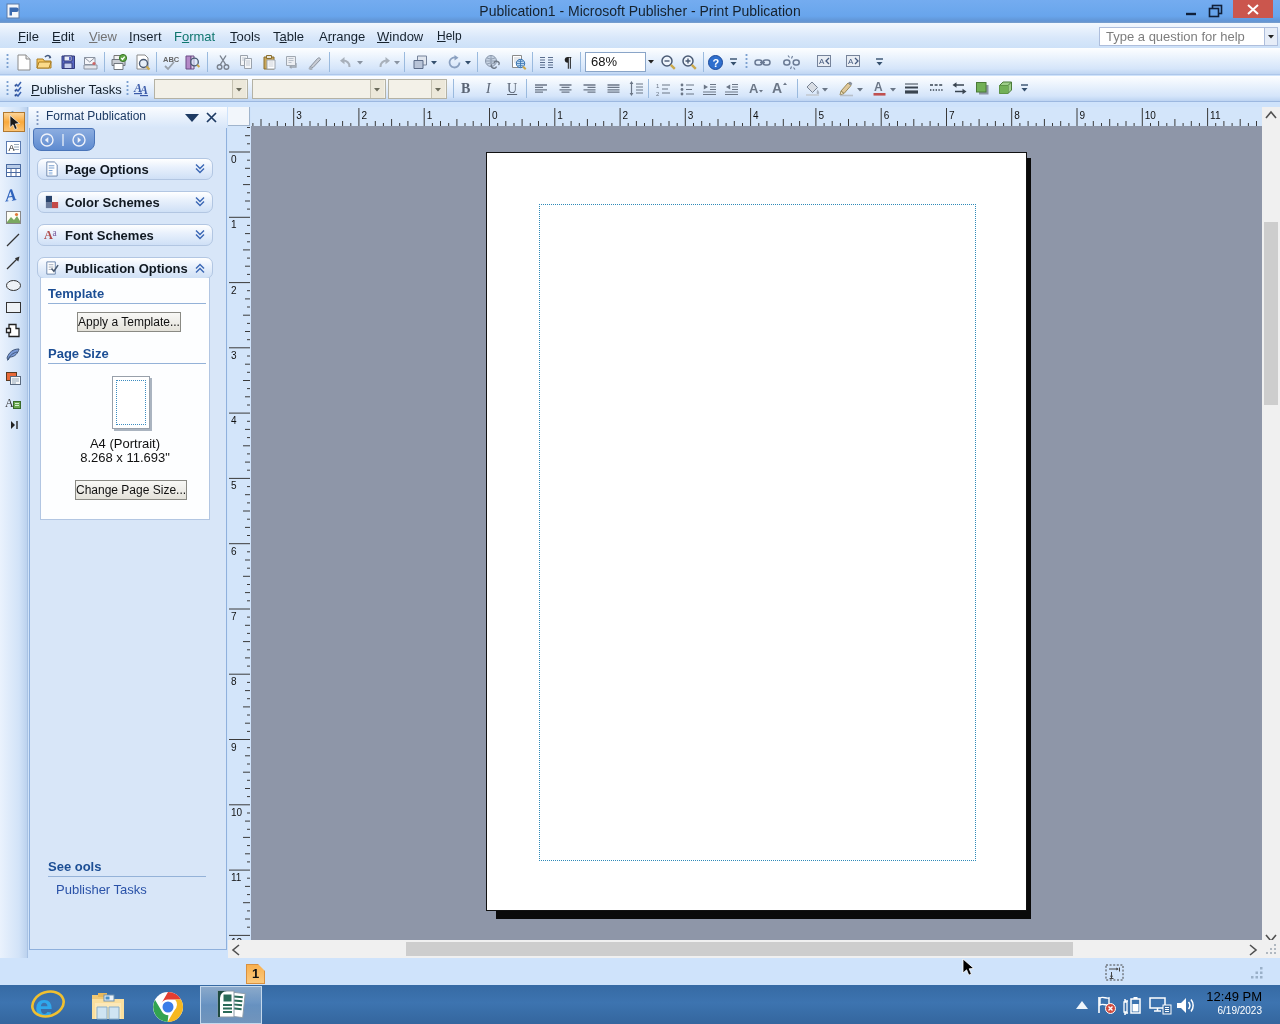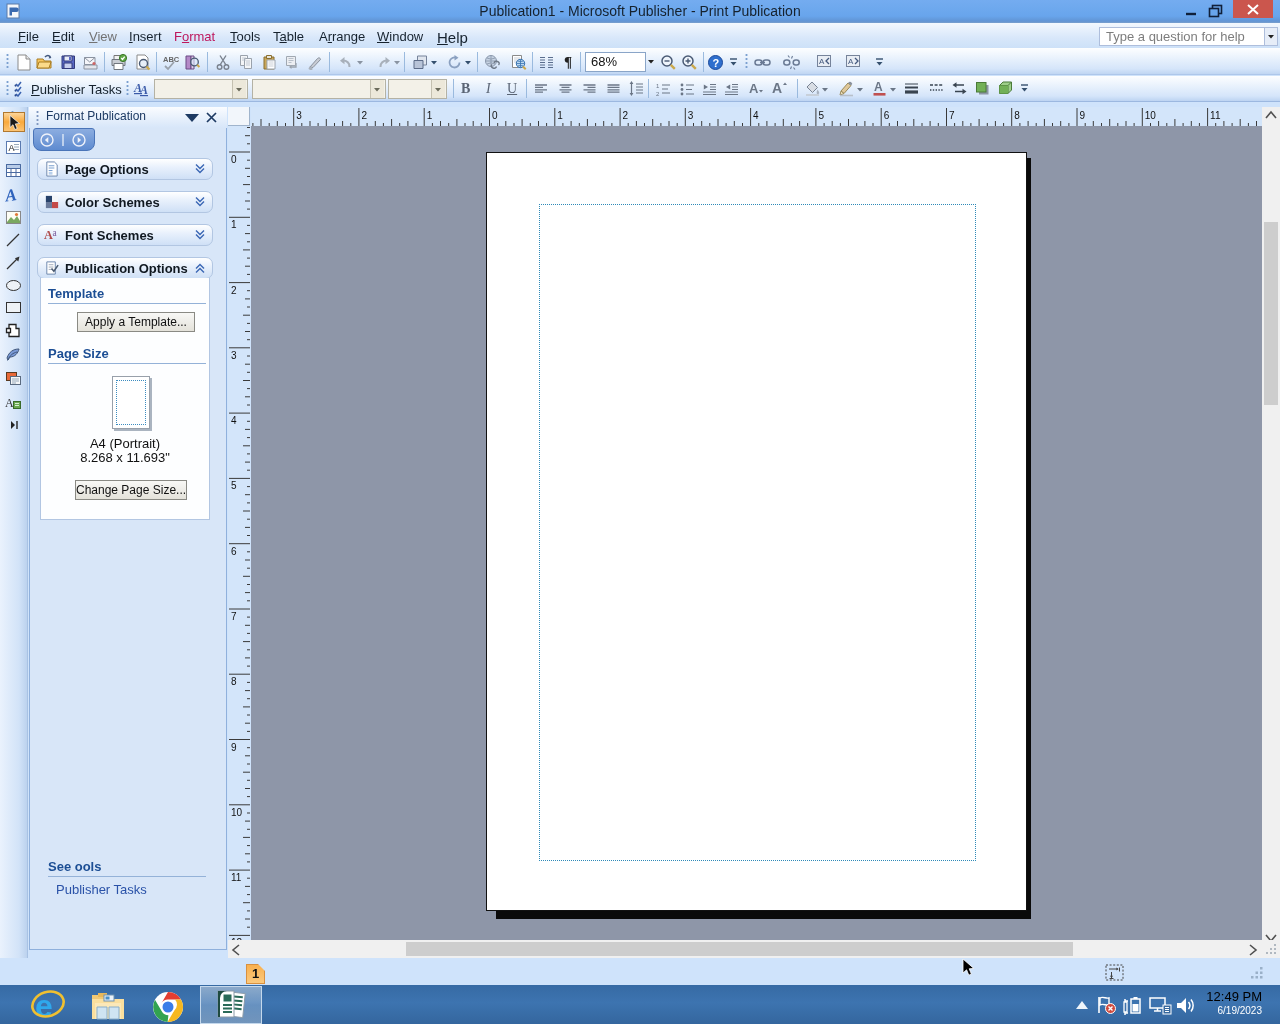--- a/index.html
+++ b/index.html
@@ -21,26 +21,26 @@
 <div class="ab" style="left:1233px;top:0;width:40px;height:18px;background:#cb564d"></div>
 <svg class="ab" style="left:1246px;top:3px" width="14" height="13">
         <path d="m2 2 10 9M12 2 2 11" stroke="#fff" stroke-width="2"></path>
       </svg>
 </div>
 <div class="ab" style="left:0;top:23px;width:1280px;height:25px;background:linear-gradient(#f3f8fe,#d8e7fa 60%,#cde1f8)"></div>
 <div class="ab" style="left:18px;top:29px;font-size:13px;color:#16222e"><u>F</u>ile</div>
 <div class="ab" style="left:52px;top:29px;font-size:13px;color:#16222e"><u>E</u>dit</div>
 <div class="ab" style="left:89px;top:29px;font-size:13px;color:#737373"><u>V</u>iew</div>
 <div class="ab" style="left:129px;top:29px;font-size:13px;color:#16222e"><u>I</u>nsert</div>
-<div class="ab" style="left:174px;top:29px;font-size:13px;color:#be185d">F<u>o</u>rmat</div>
+<div class="ab" style="left:174px;top:29px;font-size:13px;color:#0f766e">F<u>o</u>rmat</div>
 <div class="ab" style="left:230px;top:29px;font-size:13px;color:#16222e"><u>T</u>ools</div>
 <div class="ab" style="left:273px;top:29px;font-size:13px;color:#16222e">T<u>a</u>ble</div>
 <div class="ab" style="left:319px;top:29px;font-size:13px;color:#16222e">A<u>r</u>range</div>
 <div class="ab" style="left:377px;top:29px;font-size:13px;color:#16222e"><u>W</u>indow</div>
-<div class="ab" style="left:437px;top:29px;font-size:15px;color:#16222e"><u>H</u>elp</div>
+<div class="ab" style="left:437px;top:29px;font-size:12px;color:#16222e"><u>H</u>elp</div>
 <div class="ab" style="left:1099px;top:27px;width:166px;height:19px;background:#fff;border:1px solid #aebedc;font-size:13px;color:#7d7d7d;line-height:17px;padding-left:6px">Type a question for help</div>
 <div class="ab" style="left:1264px;top:27px;width:14px;height:19px;background:#e6edf8;border:1px solid #aebedc"></div>
 <svg style="position:absolute;left:1267px;top:28px" width="8" height="17" viewBox="0 0 8 17">
       <path d="M1 7l3 3.4L7 7z" fill="#222"></path>
     </svg>
 <div class="ab" style="left:0;top:48px;width:1280px;height:27px;background:linear-gradient(#fdfeff,#e6f0fc 45%,#d5e5fa 80%,#c0d6f2);border-bottom:1px solid #aec7ea"></div>
 <div class="ab" style="left:6px;top:53px;width:3px;height:17px;background-image:radial-gradient(circle,#7ba0d0 1px,transparent 1.2px);background-size:3px 4px"></div>
 <svg style="position:absolute;left:15px;top:54px" width="17" height="17" viewBox="0 0 17 17">
       <path d="M3 1h8l4 4v11H3z" fill="#fff" stroke="#8a8a8a"></path>
       <path d="M11 1v4h4" fill="#e8e8e8" stroke="#8a8a8a"></path>
@@ -458,21 +458,21 @@
       <path d="M5 5h5M5 7.5h5M5 10h4" stroke="#a0aab8" stroke-width="1"></path>
       <path d="m8 9 2.5 3L15 5.5" fill="none" stroke="#4a5a70" stroke-width="1.6"></path>
     </svg>
     <div class="ab" style="left:65px;top:261px;font-size:13px;font-weight:bold;color:#101820">Publication Options</div>
     <svg class="ab" style="left:194px;top:261px" width="12" height="14">
       <path d="m2 7.5 4-4 4 4M2 11.5l4-4 4 4" fill="none" stroke="#3a66b4" stroke-width="1.4"></path>
     </svg>
 <div class="ab" style="left:40px;top:278px;width:170px;height:242px;background:#fdfeff;border:1px solid #b2c6e2;border-top:none"></div>
 <div class="ab" style="left:48px;top:286px;font-size:13px;font-weight:bold;color:#1c4e94">Template</div>
 <div class="ab" style="left:48px;top:303px;width:158px;height:1px;background:#94b2d8"></div>
-<div class="ab" style="left:77px;top:312px;width:118px;height:20px;background:linear-gradient(#f8f8f6,#e4e2da);border:1px solid #8a8a84;font-size:12px;color:#111;text-align:center;line-height:18px">Apply a Template...</div>
+<div class="ab" style="left:77px;top:312px;width:104px;height:20px;background:linear-gradient(#f8f8f6,#e4e2da);border:1px solid #8a8a84;font-size:12px;color:#111;text-align:center;line-height:18px">Apply a Template...</div>
 <div class="ab" style="left:48px;top:346px;font-size:13px;font-weight:bold;color:#1c4e94">Page Size</div>
 <div class="ab" style="left:48px;top:363px;width:158px;height:1px;background:#94b2d8"></div>
 <div class="ab" style="left:112px;top:376px;width:38px;height:53px;background:#fff;border:1px solid #98a0aa;box-shadow:2px 2px 0 #aab4c0"></div>
 <div class="ab" style="left:116px;top:380px;width:30px;height:45px;border:1px dotted #3c8cc0"></div>
 <div class="ab" style="left:40px;top:436px;width:170px;text-align:center;font-size:13px;color:#111">A4 (Portrait)</div>
 <div class="ab" style="left:40px;top:450px;width:170px;text-align:center;font-size:13px;color:#111">8.268 x 11.693"</div>
 <div class="ab" style="left:75px;top:480px;width:112px;height:20px;background:linear-gradient(#f8f8f6,#e4e2da);border:1px solid #8a8a84;font-size:12px;color:#111;text-align:center;line-height:18px">Change Page Size...</div>
 <div class="ab" style="left:48px;top:859px;font-size:13px;font-weight:bold;color:#1c4e94">See ools</div>
 <div class="ab" style="left:48px;top:876px;width:158px;height:1px;background:#94b2d8"></div>
 <div class="ab" style="left:56px;top:882px;font-size:13px;color:#2a52a8">Publisher Tasks</div>

